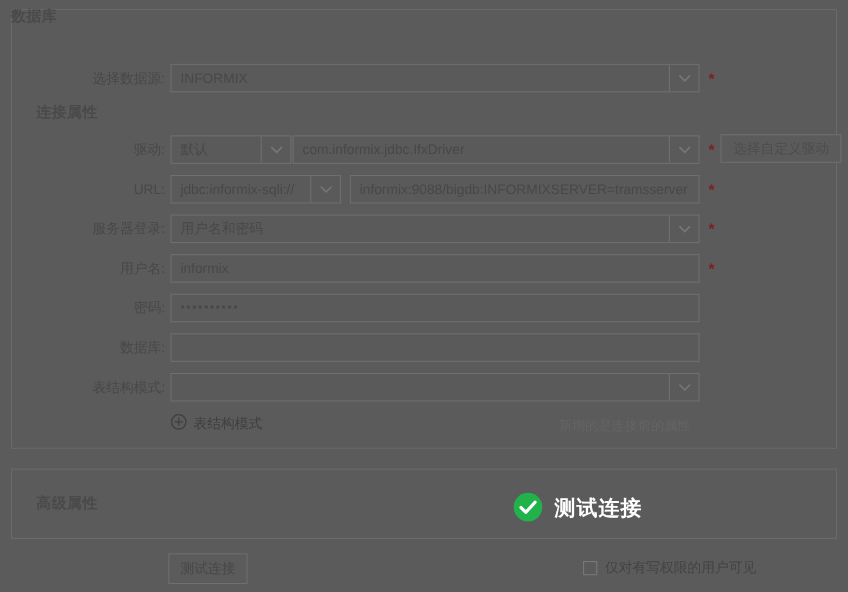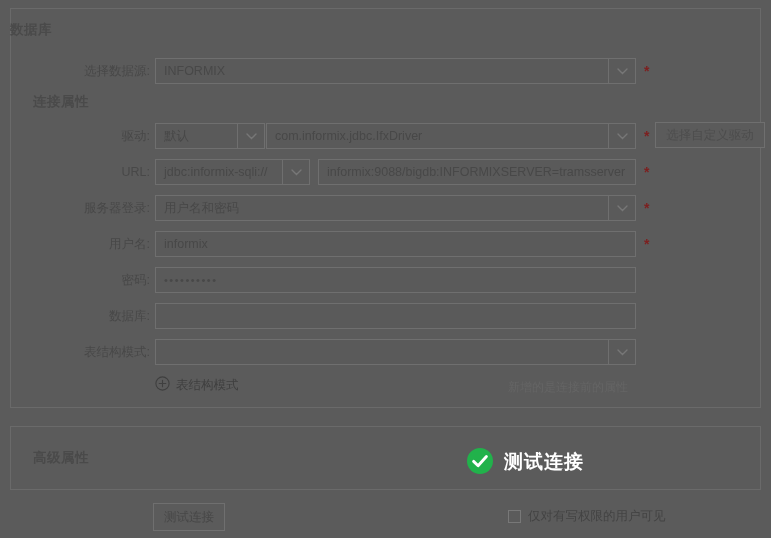--- a/index.html
+++ b/index.html
@@ -29,21 +29,21 @@
   #card-database { top: 8px; height: 400px; }
   #card-advanced { top: 426px; height: 64px; }
 
   .section-title {
     position: absolute;
     font-weight: bold;
     color: #4a4a4a;
     font-size: 13.5px;
     letter-spacing: .5px;
   }
-  #db-title { left: 10px; top: 21px; }
+  #db-title { left: 10px; top: 6px; }
   #conn-title { left: 33px; top: 93px; }
   #adv-title { left: 33px; top: 449px; }
 
   
   .row {
     position: absolute;
     left: 0;
     width: 771px;
     height: 26px;
   }
@@ -146,21 +146,21 @@
   #toast .tmsg {
     color: #ffffff;
     font-size: 19px;
     font-weight: bold;
     letter-spacing: 1px;
   }
 
   
   #visible-check {
     position: absolute;
-    left: 508px;
+    left: 530px;
     top: 508px;
     display: flex;
     align-items: center;
     gap: 7px;
   }
   #visible-check .box {
     width: 13px;
     height: 13px;
     box-sizing: border-box;
     border: 1px solid #787878;

